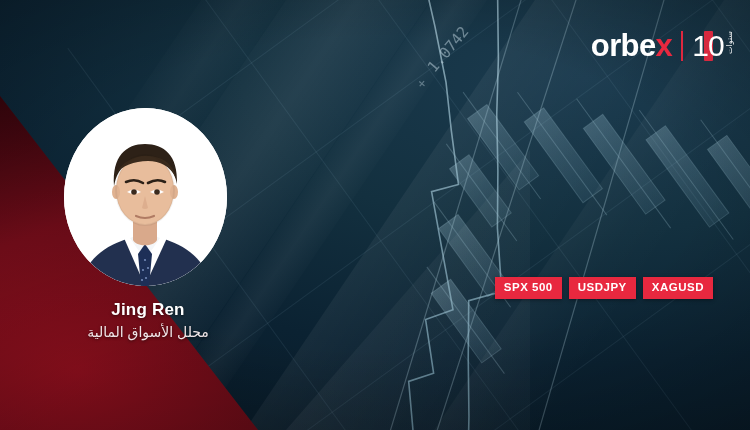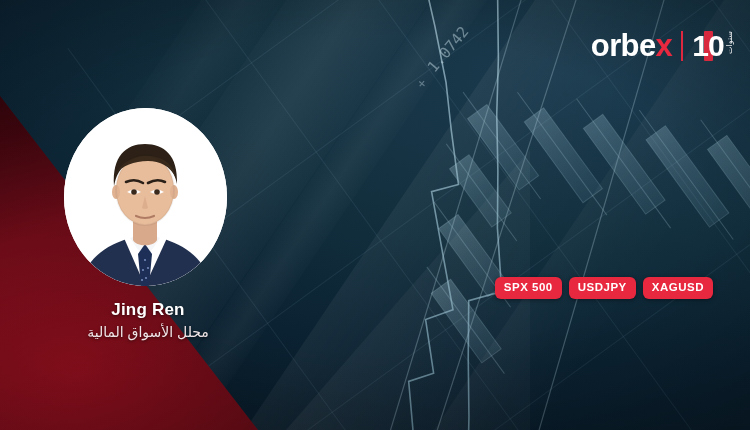--- a/index.html
+++ b/index.html
@@ -91,37 +91,37 @@
     text-shadow:0 2px 10px rgba(0,0,0,.45);
   }
 
   
   .badges{
     position:absolute;right:37px;top:277px;display:flex;gap:7px;direction:ltr;
   }
   .badge{
     background:#e8283f;color:#fff;font-size:11.5px;font-weight:bold;
     letter-spacing:.5px;padding:5px 9px 5px 9px;line-height:1;
-    border-radius:6px;white-space:nowrap;
+    border-radius:0;white-space:nowrap;
     box-shadow:0 1px 4px rgba(0,0,0,.4);
   }
 
   
   .logo{position:absolute;right:16px;top:30px;display:flex;align-items:center;gap:9px;text-align:right;}
   .logo-word{
     color:#ffffff;font-size:31px;font-weight:bold;letter-spacing:-.6px;line-height:1;
     position:relative;
   }
   .logo-word .x-red{color:#e8283f;}
   .logo-div{width:2px;height:30px;background:#e8283f;opacity:.95;}
   .logo-ten{
     display:flex;align-items:flex-start;gap:2px;
   }
   .logo-ten .ten{
-    color:#ffffff;font-size:30px;font-weight:bold;line-height:1;letter-spacing:-1px;
+    color:#ffffff;font-size:30px;font-weight:normal;line-height:1;letter-spacing:-1px;
     position:relative;
   }
   .logo-ten .ten::after{
     content:"";position:absolute;left:12px;top:0;width:9px;height:30px;
     background:#e8283f;mix-blend-mode:normal;opacity:.92;border-radius:1px;
   }
   .logo-ten .ten span{position:relative;z-index:2;}
   .logo-years{
     color:#ffffff;font-size:8px;line-height:1.05;direction:rtl;
     writing-mode:vertical-rl;transform:rotate(180deg);

